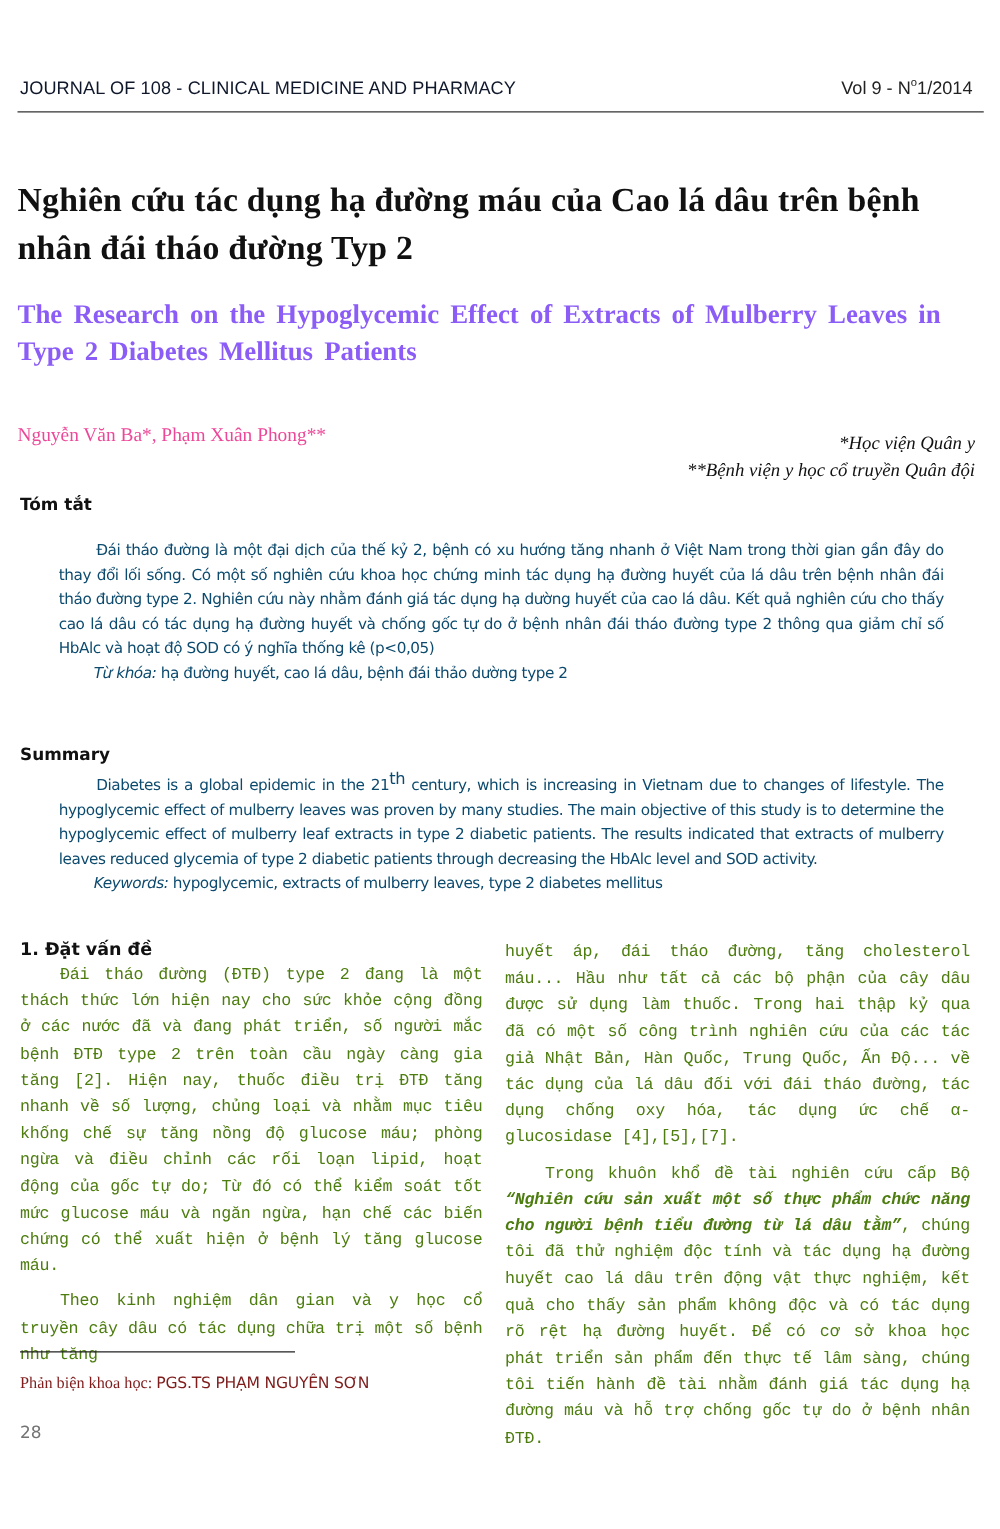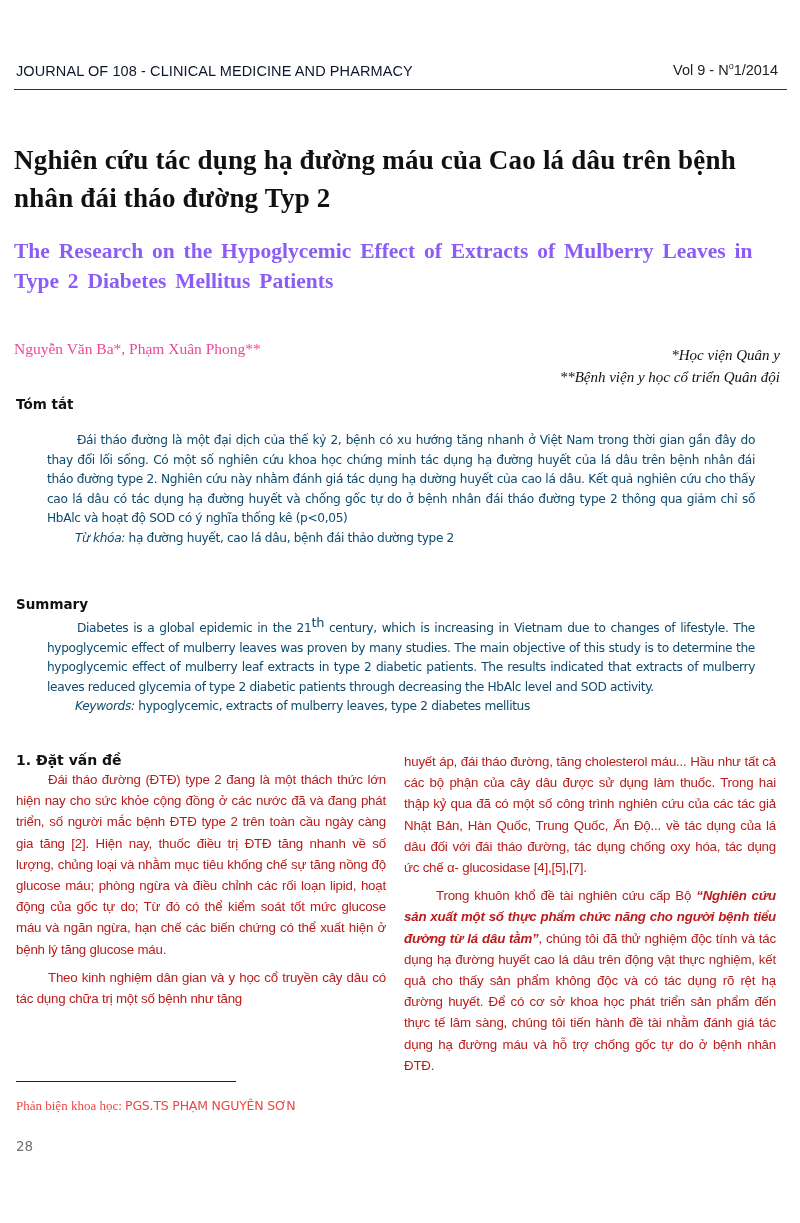--- a/index.html
+++ b/index.html
@@ -17,47 +17,47 @@
   .authors { left: 14px; top: 340px; font-family: "Liberation Serif", serif; font-size: 15.5px; color: #ec4899; }
   .affil { right: 20px; top: 344px; font-family: "Liberation Serif", serif; font-style: italic; font-size: 15px; line-height: 22px; text-align: right; color: #111; }
 
   .sec-head { font-family: "DejaVu Sans", sans-serif; font-weight: bold; font-size: 13.5px; color: #111; }
   .abstract { left: 47px; width: 708px; font-family: "DejaVu Sans", sans-serif; font-size: 12.2px; line-height: 19.5px; color: #0c4a6e; letter-spacing: -0.35px; text-align: justify; }
   .abstract p { margin: 0; text-indent: 30px; }
   .abstract .kw { text-indent: 28px; }
   .abstract i { font-style: italic; }
   .abstract sup { font-size: 13px; line-height: 0; }
 
-  .col { font-family: Liberation Sans, sans-serif; font-size: 13.3px; line-height: 21.2px; color: #b91c1c; text-align: justify; letter-spacing: -0.2px; }
+  .col { font-family: Liberation Mono, monospace; font-size: 13.3px; line-height: 21.2px; color: #4d7c0f; text-align: justify; letter-spacing: -0.2px; }
   .col p { margin: 0; text-indent: 32px; }
   .col p + p { margin-top: 7px; }
   .col .bi { font-weight: bold; font-style: italic; }
   .col-left { left: 16px; top: 769px; width: 370px; }
   .col-right { left: 404px; top: 751px; width: 372px; }
 
   .fn-rule { left: 16px; top: 1081px; width: 220px; height: 1px; background: #222; }
-  .footnote { left: 16px; top: 1098px; font-size: 13px; color: #ef4444; }
+  .footnote { left: 16px; top: 1098px; font-size: 13px; color: #7f1d1d; }
   .footnote .fn-label { font-family: "Liberation Serif", serif; }
   .footnote .fn-value { font-family: "DejaVu Sans", sans-serif; font-size: 12.5px; letter-spacing: -0.2px; }
   .page-no { left: 16px; top: 1138px; font-family: "DejaVu Sans", sans-serif; font-size: 13.5px; color: #737373; }
 </style>
 </head>
 <body>
 
 <div class="abs running-head">JOURNAL OF 108 - CLINICAL MEDICINE AND PHARMACY</div>
 <div class="abs running-vol"><span>Vol 9 - N</span><sup>o</sup><span>1/2014</span></div>
 <div class="abs head-rule"></div>
 
 <div class="abs title-vi">Nghiên cứu tác dụng hạ đường máu của Cao lá dâu trên bệnh nhân đái tháo đường Typ 2</div>
 <div class="abs title-en">The Research on the Hypoglycemic Effect of Extracts of Mulberry Leaves in Type 2 Diabetes Mellitus Patients</div>
 
 <div class="abs authors">Nguyễn Văn Ba*, Phạm Xuân Phong**</div>
 <div class="abs affil">
   <div>*Học viện Quân y</div>
-  <div>**Bệnh viện y học cổ triển Quân đội</div>
+  <div>**Bệnh viện y học cổ truyền Quân đội</div>
 </div>
 
 <div class="abs sec-head" style="left:16px; top:396px;">Tóm tắt</div>
 <div class="abs abstract" style="top:431px;">
   <p>Đái tháo đường là một đại dịch của thế kỷ 2, bệnh có xu hướng tăng nhanh ở Việt Nam trong thời gian gần đây do thay đổi lối sống. Có một số nghiên cứu khoa học chứng minh tác dụng hạ đường huyết của lá dâu trên bệnh nhân đái tháo đường type 2. Nghiên cứu này nhằm đánh giá tác dụng hạ dường huyết của cao lá dâu. Kết quả nghiên cứu cho thấy cao lá dâu có tác dụng hạ đường huyết và chống gốc tự do ở bệnh nhân đái tháo đường type 2 thông qua giảm chỉ số HbAlc và hoạt độ SOD có ý nghĩa thống kê (p&lt;0,05)</p>
   <p class="kw"><i>Từ khóa:</i><span> hạ đường huyết, cao lá dâu, bệnh đái thảo dường type 2</span></p>
 </div>
 
 <div class="abs sec-head" style="left:16px; top:596px;">Summary</div>
 <div class="abs abstract" style="top:619px;">

